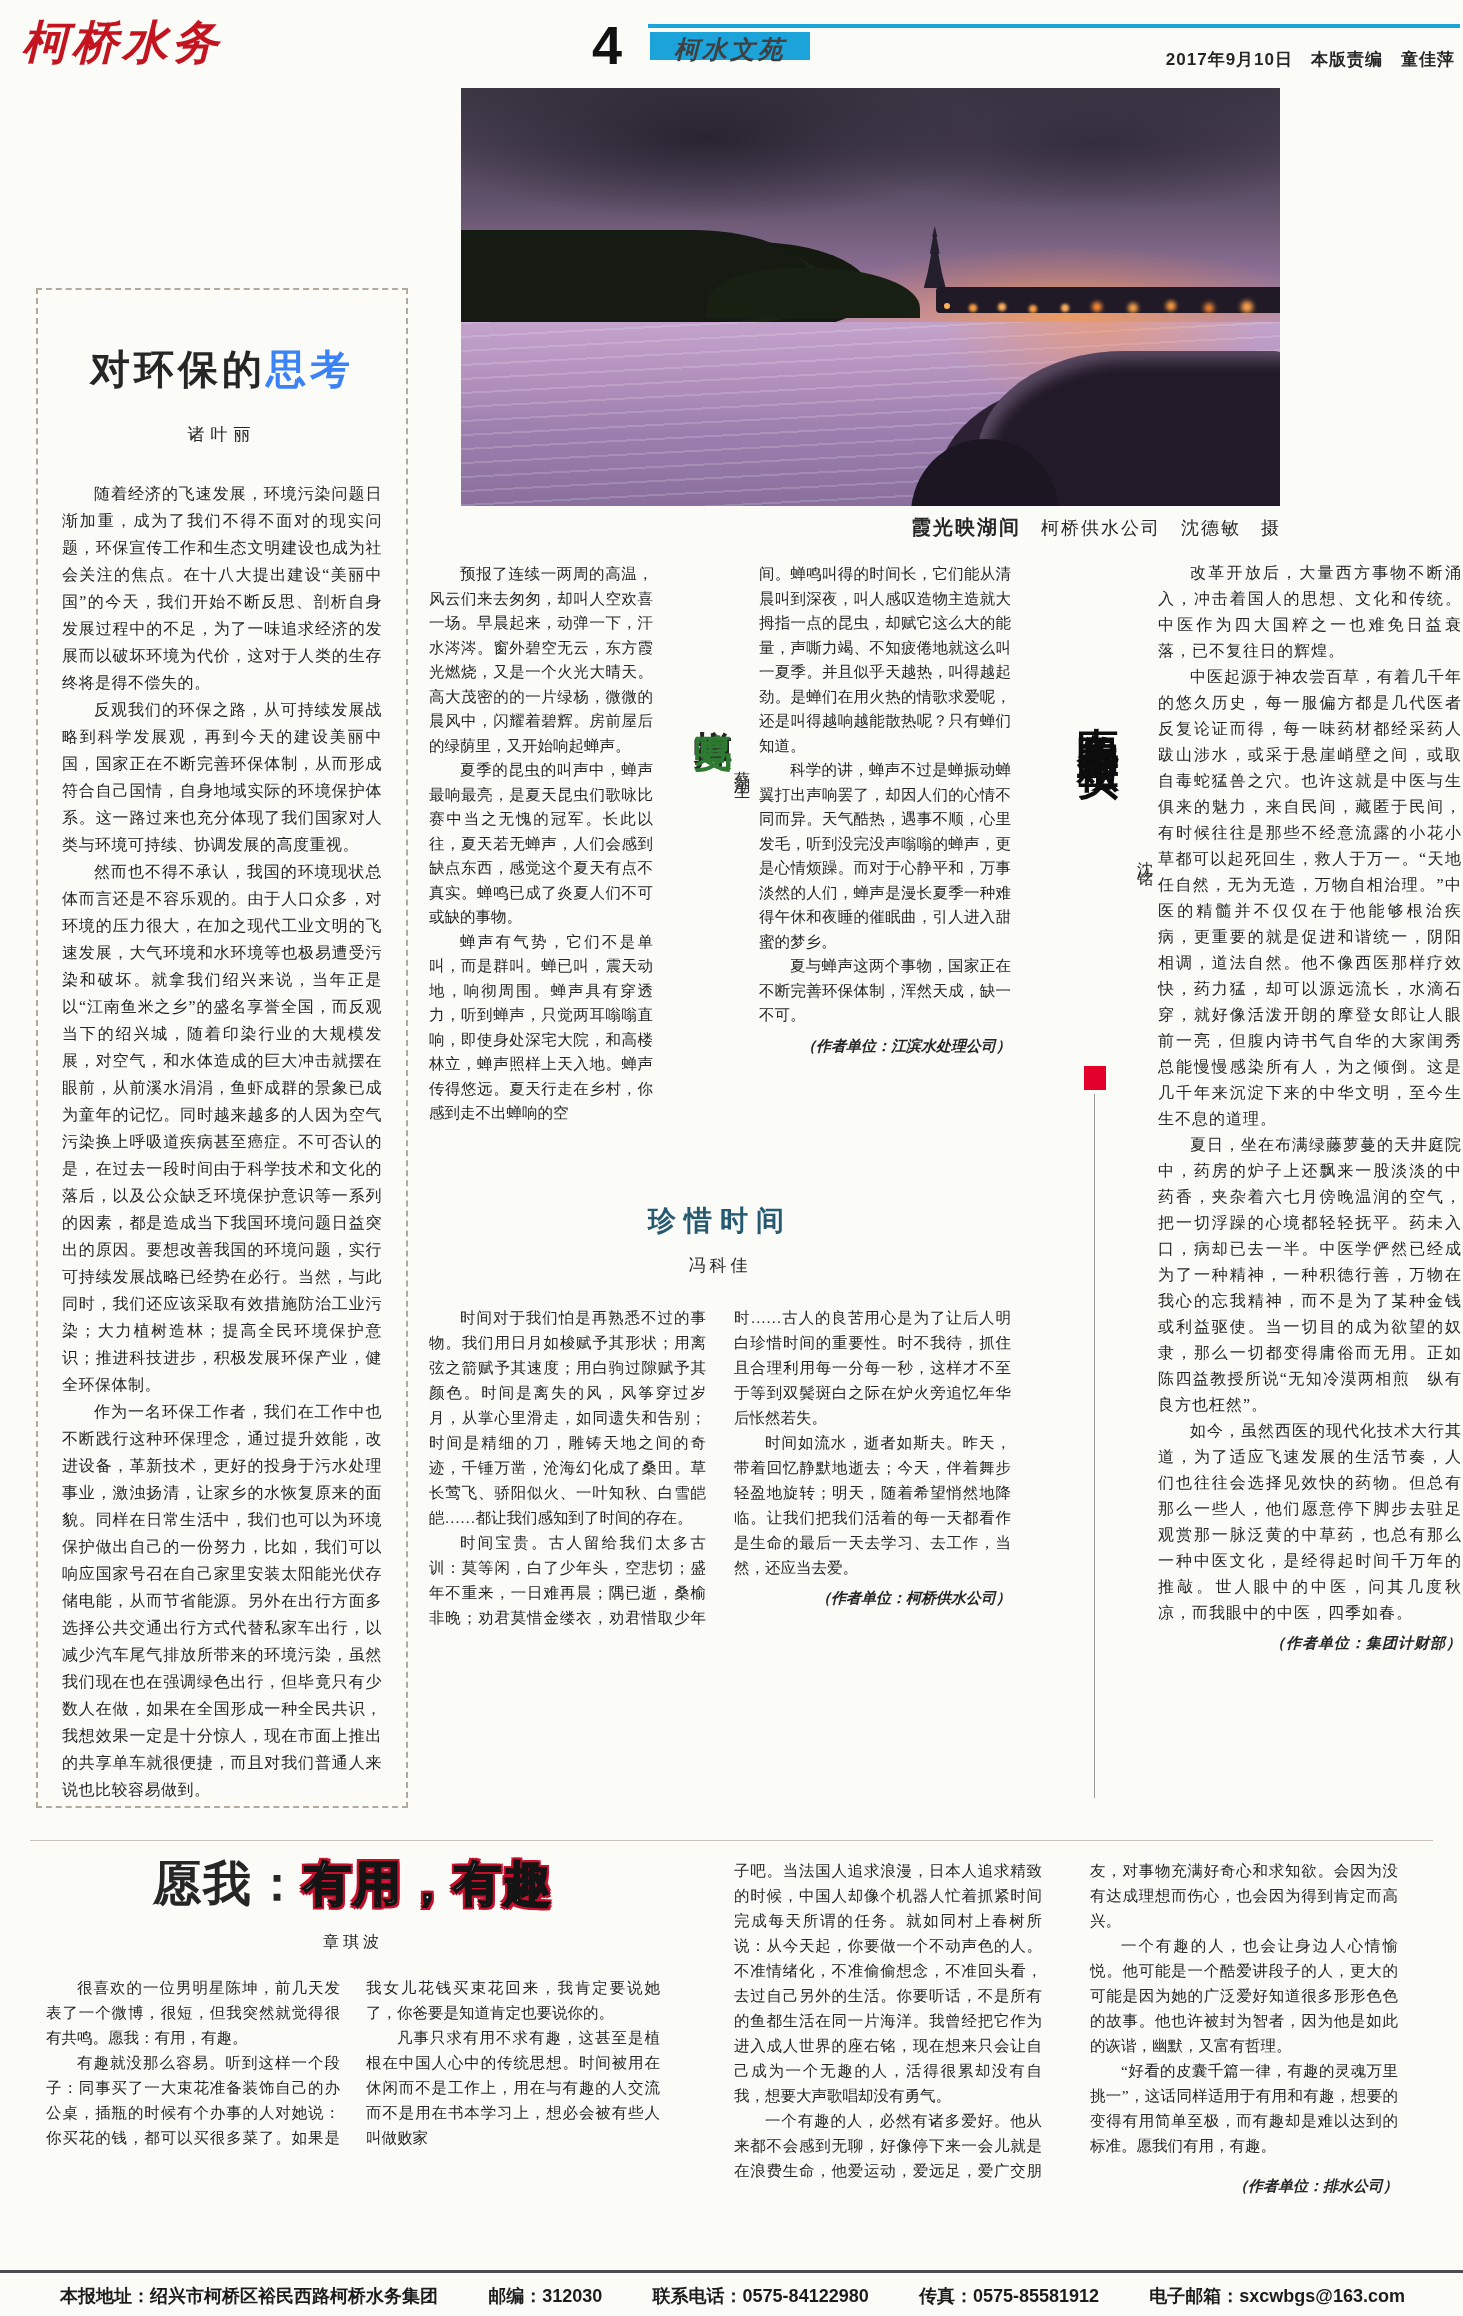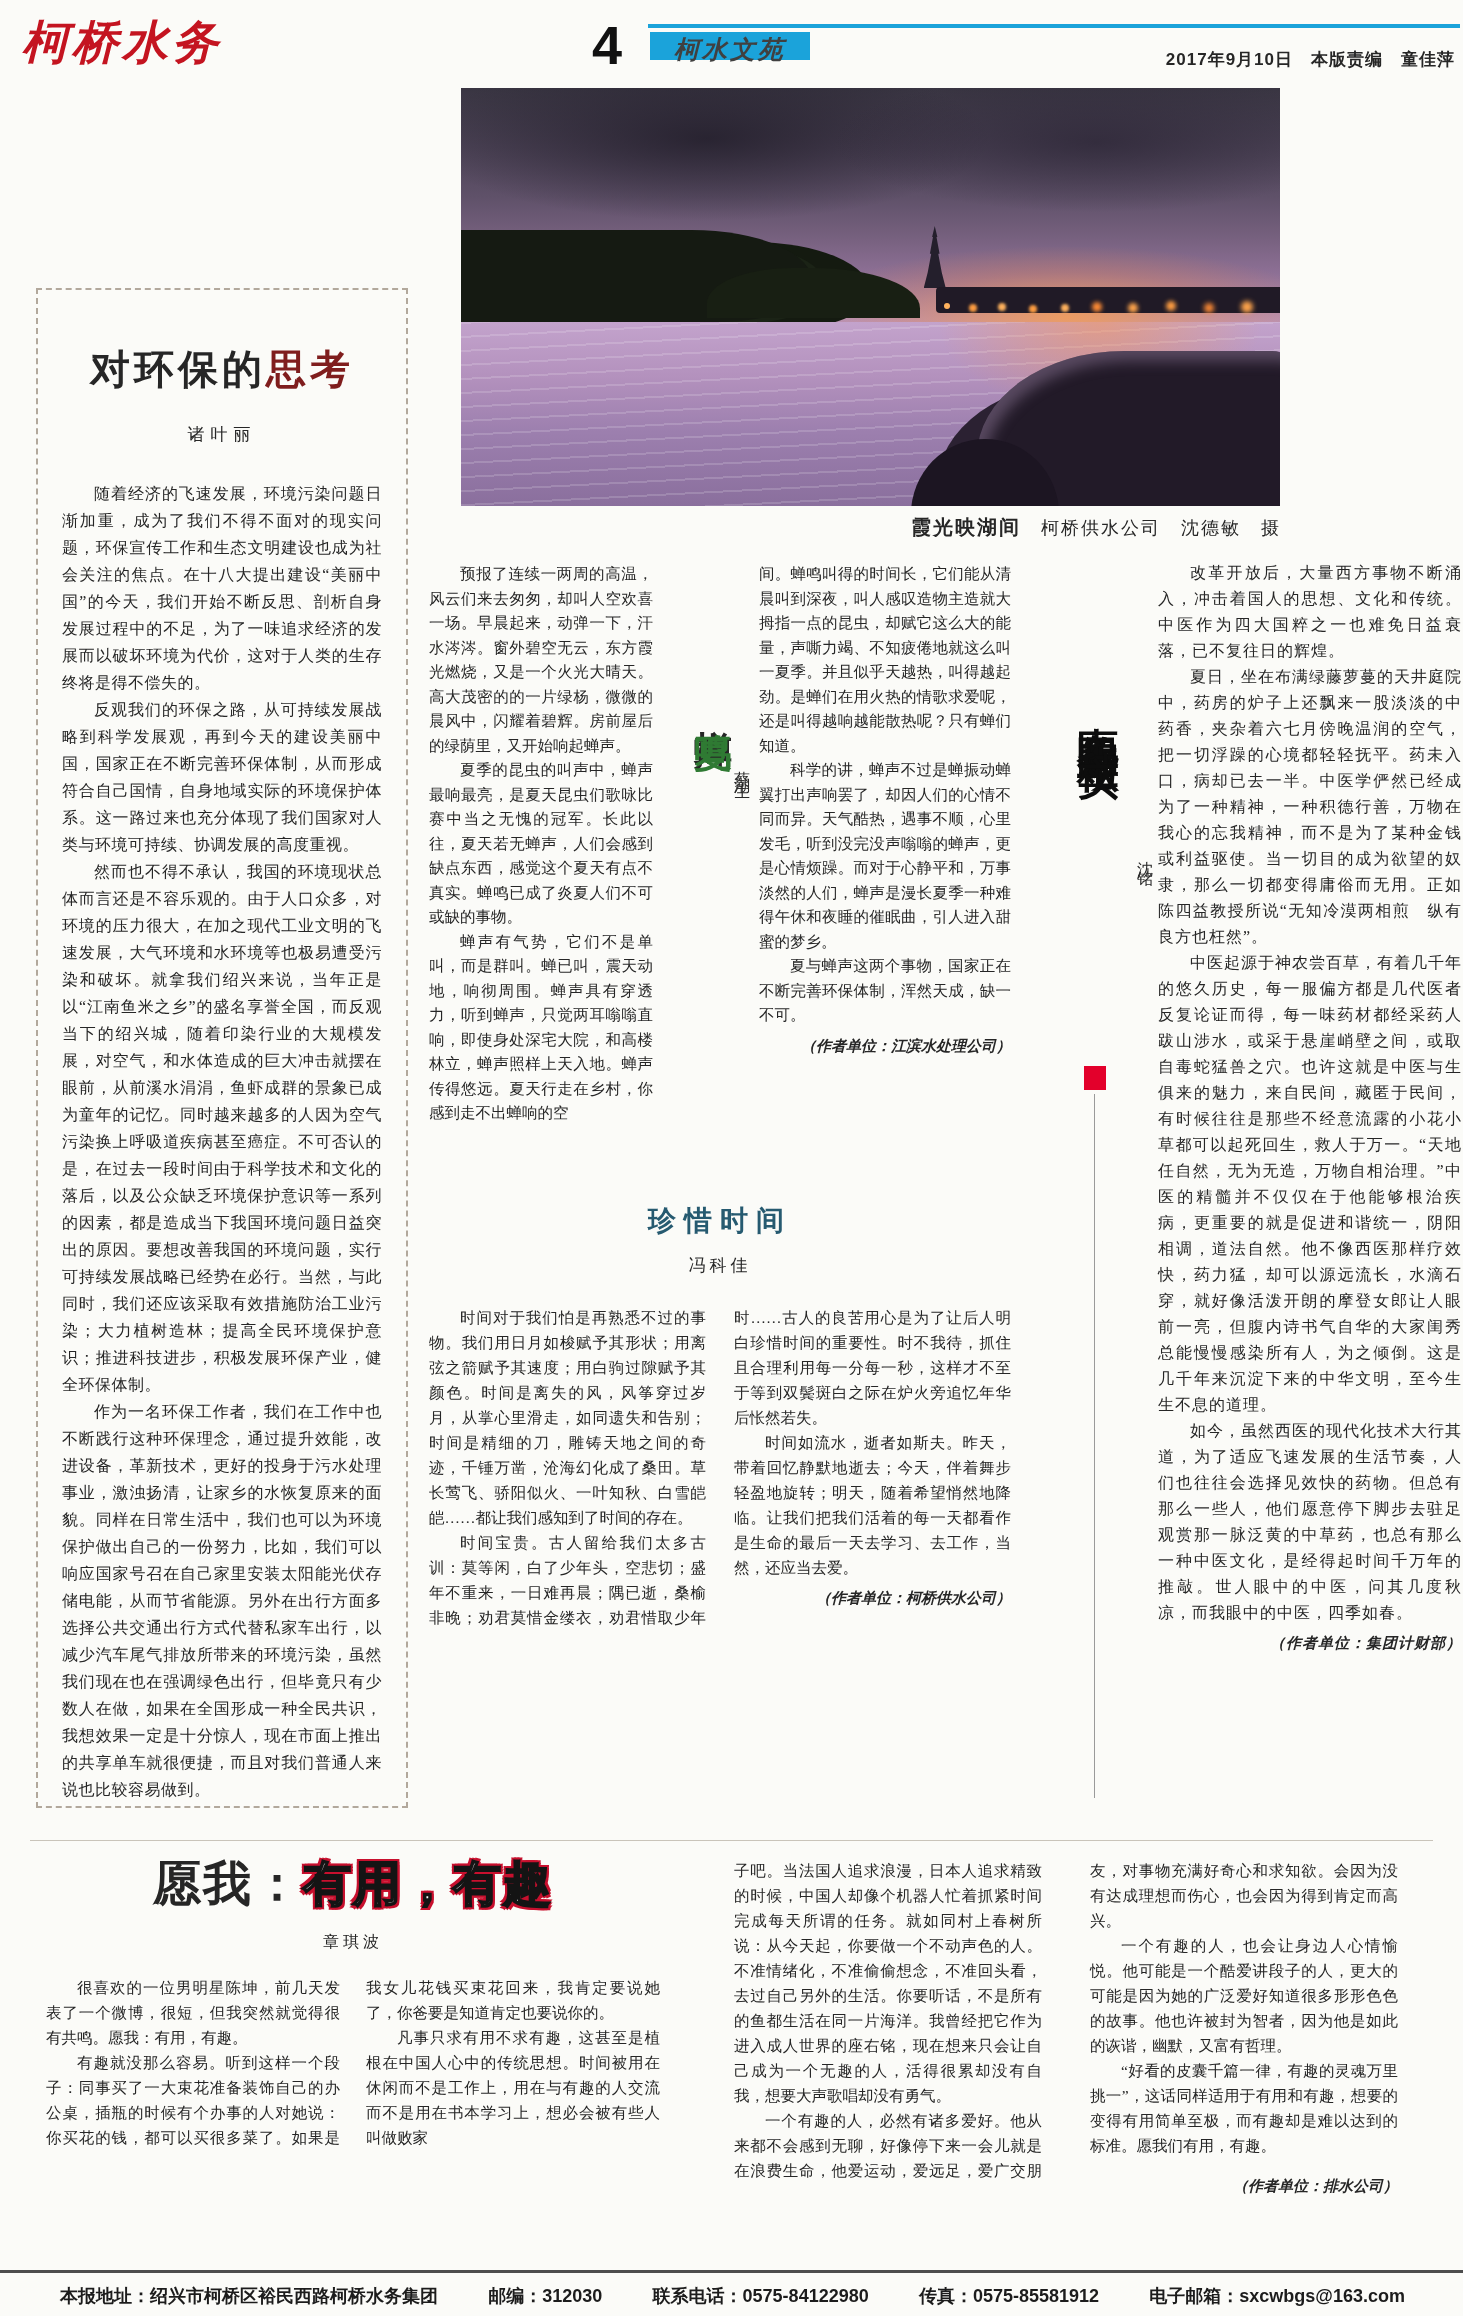--- a/index.html
+++ b/index.html
@@ -54,21 +54,21 @@
             border-radius:50% 50% 0 0/90% 90% 0 0;}
   .caption{position:absolute;left:461px;top:514px;width:820px;text-align:right;font-size:18px;}
   .caption b{font-size:20px;font-family:"Liberation Sans",sans-serif;letter-spacing:2px;}
   .caption span{letter-spacing:2px;}
 
   
   .env-box{position:absolute;left:36px;top:288px;width:372px;height:1520px;
            border:2px dashed #b2a89c;box-sizing:border-box;padding:34px 24px 0 24px;overflow:hidden;}
   .env-title{text-align:center;font-size:40px;font-weight:bold;letter-spacing:4px;
              font-family:"DejaVu Serif",serif;margin-top:18px;}
-  .env-title .red{color:#7f1d1d;}
+  .env-title .red{color:#3b82f6;}
   .env-author{text-align:center;font-size:17px;margin:26px 0 34px 0;letter-spacing:6px;}
   .body-text p{margin:0;text-indent:2em;text-align:justify;}
   .env-body{font-size:16px;line-height:27px;letter-spacing:.5px;}
   .attrib{text-align:center;font-style:italic;font-weight:bold;}
 
   
   .cicada{position:absolute;left:429px;top:562px;width:582px;height:648px;display:flex;overflow:hidden;}
   .cic-colA{width:224px;font-size:15.5px;line-height:24.5px;}
   .cic-mid{width:106px;position:relative;flex:none;}
   .cic-title{position:absolute;left:34px;top:138px;writing-mode:vertical-rl;font-size:38px;
@@ -196,22 +196,22 @@
   <div class="tcm" data-interactable="false">
     <div class="tcm-strip" data-interactable="false">
       <div class="tcm-title" data-interactable="false">中医的春华与秋实</div>
       <div class="tcm-author" data-interactable="false">沈铭</div>
       <div class="tcm-square" data-interactable="false"></div>
       <div class="tcm-vline" data-interactable="false"></div>
     </div>
     <div class="tcm-body body-text" data-interactable="false">
       <div data-interactable="false">
           <p data-interactable="false">改革开放后，大量西方事物不断涌入，冲击着国人的思想、文化和传统。中医作为四大国粹之一也难免日益衰落，已不复往日的辉煌。</p>
+          <p data-interactable="false">中医起源于神农尝百草，有着几千年的悠久历史，每一服偏方都是几代医者反复论证而得，每一味药材都经采药人跋山涉水，或采于悬崖峭壁之间，或取自毒蛇猛兽之穴。也许这就是中医与生俱来的魅力，来自民间，藏匿于民间，有时候往往是那些不经意流露的小花小草都可以起死回生，救人于万一。“天地任自然，无为无造，万物自相治理。”中医的精髓并不仅仅在于他能够根治疾病，更重要的就是促进和谐统一，阴阳相调，道法自然。他不像西医那样疗效快，药力猛，却可以源远流长，水滴石穿，就好像活泼开朗的摩登女郎让人眼前一亮，但腹内诗书气自华的大家闺秀总能慢慢感染所有人，为之倾倒。这是几千年来沉淀下来的中华文明，至今生生不息的道理。</p>
           <p data-interactable="false">夏日，坐在布满绿藤萝蔓的天井庭院中，药房的炉子上还飘来一股淡淡的中药香，夹杂着六七月傍晚温润的空气，把一切浮躁的心境都轻轻抚平。药未入口，病却已去一半。中医学俨然已经成为了一种精神，一种积德行善，万物在我心的忘我精神，而不是为了某种金钱或利益驱使。当一切目的成为欲望的奴隶，那么一切都变得庸俗而无用。正如陈四益教授所说“无知冷漠两相煎　纵有良方也枉然”。</p>
-          <p data-interactable="false">中医起源于神农尝百草，有着几千年的悠久历史，每一服偏方都是几代医者反复论证而得，每一味药材都经采药人跋山涉水，或采于悬崖峭壁之间，或取自毒蛇猛兽之穴。也许这就是中医与生俱来的魅力，来自民间，藏匿于民间，有时候往往是那些不经意流露的小花小草都可以起死回生，救人于万一。“天地任自然，无为无造，万物自相治理。”中医的精髓并不仅仅在于他能够根治疾病，更重要的就是促进和谐统一，阴阳相调，道法自然。他不像西医那样疗效快，药力猛，却可以源远流长，水滴石穿，就好像活泼开朗的摩登女郎让人眼前一亮，但腹内诗书气自华的大家闺秀总能慢慢感染所有人，为之倾倒。这是几千年来沉淀下来的中华文明，至今生生不息的道理。</p>
           <p data-interactable="false">如今，虽然西医的现代化技术大行其道，为了适应飞速发展的生活节奏，人们也往往会选择见效快的药物。但总有那么一些人，他们愿意停下脚步去驻足观赏那一脉泛黄的中草药，也总有那么一种中医文化，是经得起时间千万年的推敲。世人眼中的中医，问其几度秋凉，而我眼中的中医，四季如春。</p>
         </div>
       <div class="attrib tcm-attrib" data-interactable="false">（作者单位：集团计财部）</div>
     </div>
   </div>
 
   <div class="rule-mid" data-interactable="false"></div>
   <div class="wish-left" data-interactable="false">
     <div class="wish-title" data-interactable="false"><span data-interactable="false">愿我：</span><span class="outline-text" data-interactable="false">有用，有趣</span></div>
     <div class="wish-author" data-interactable="false">章琪波</div>

